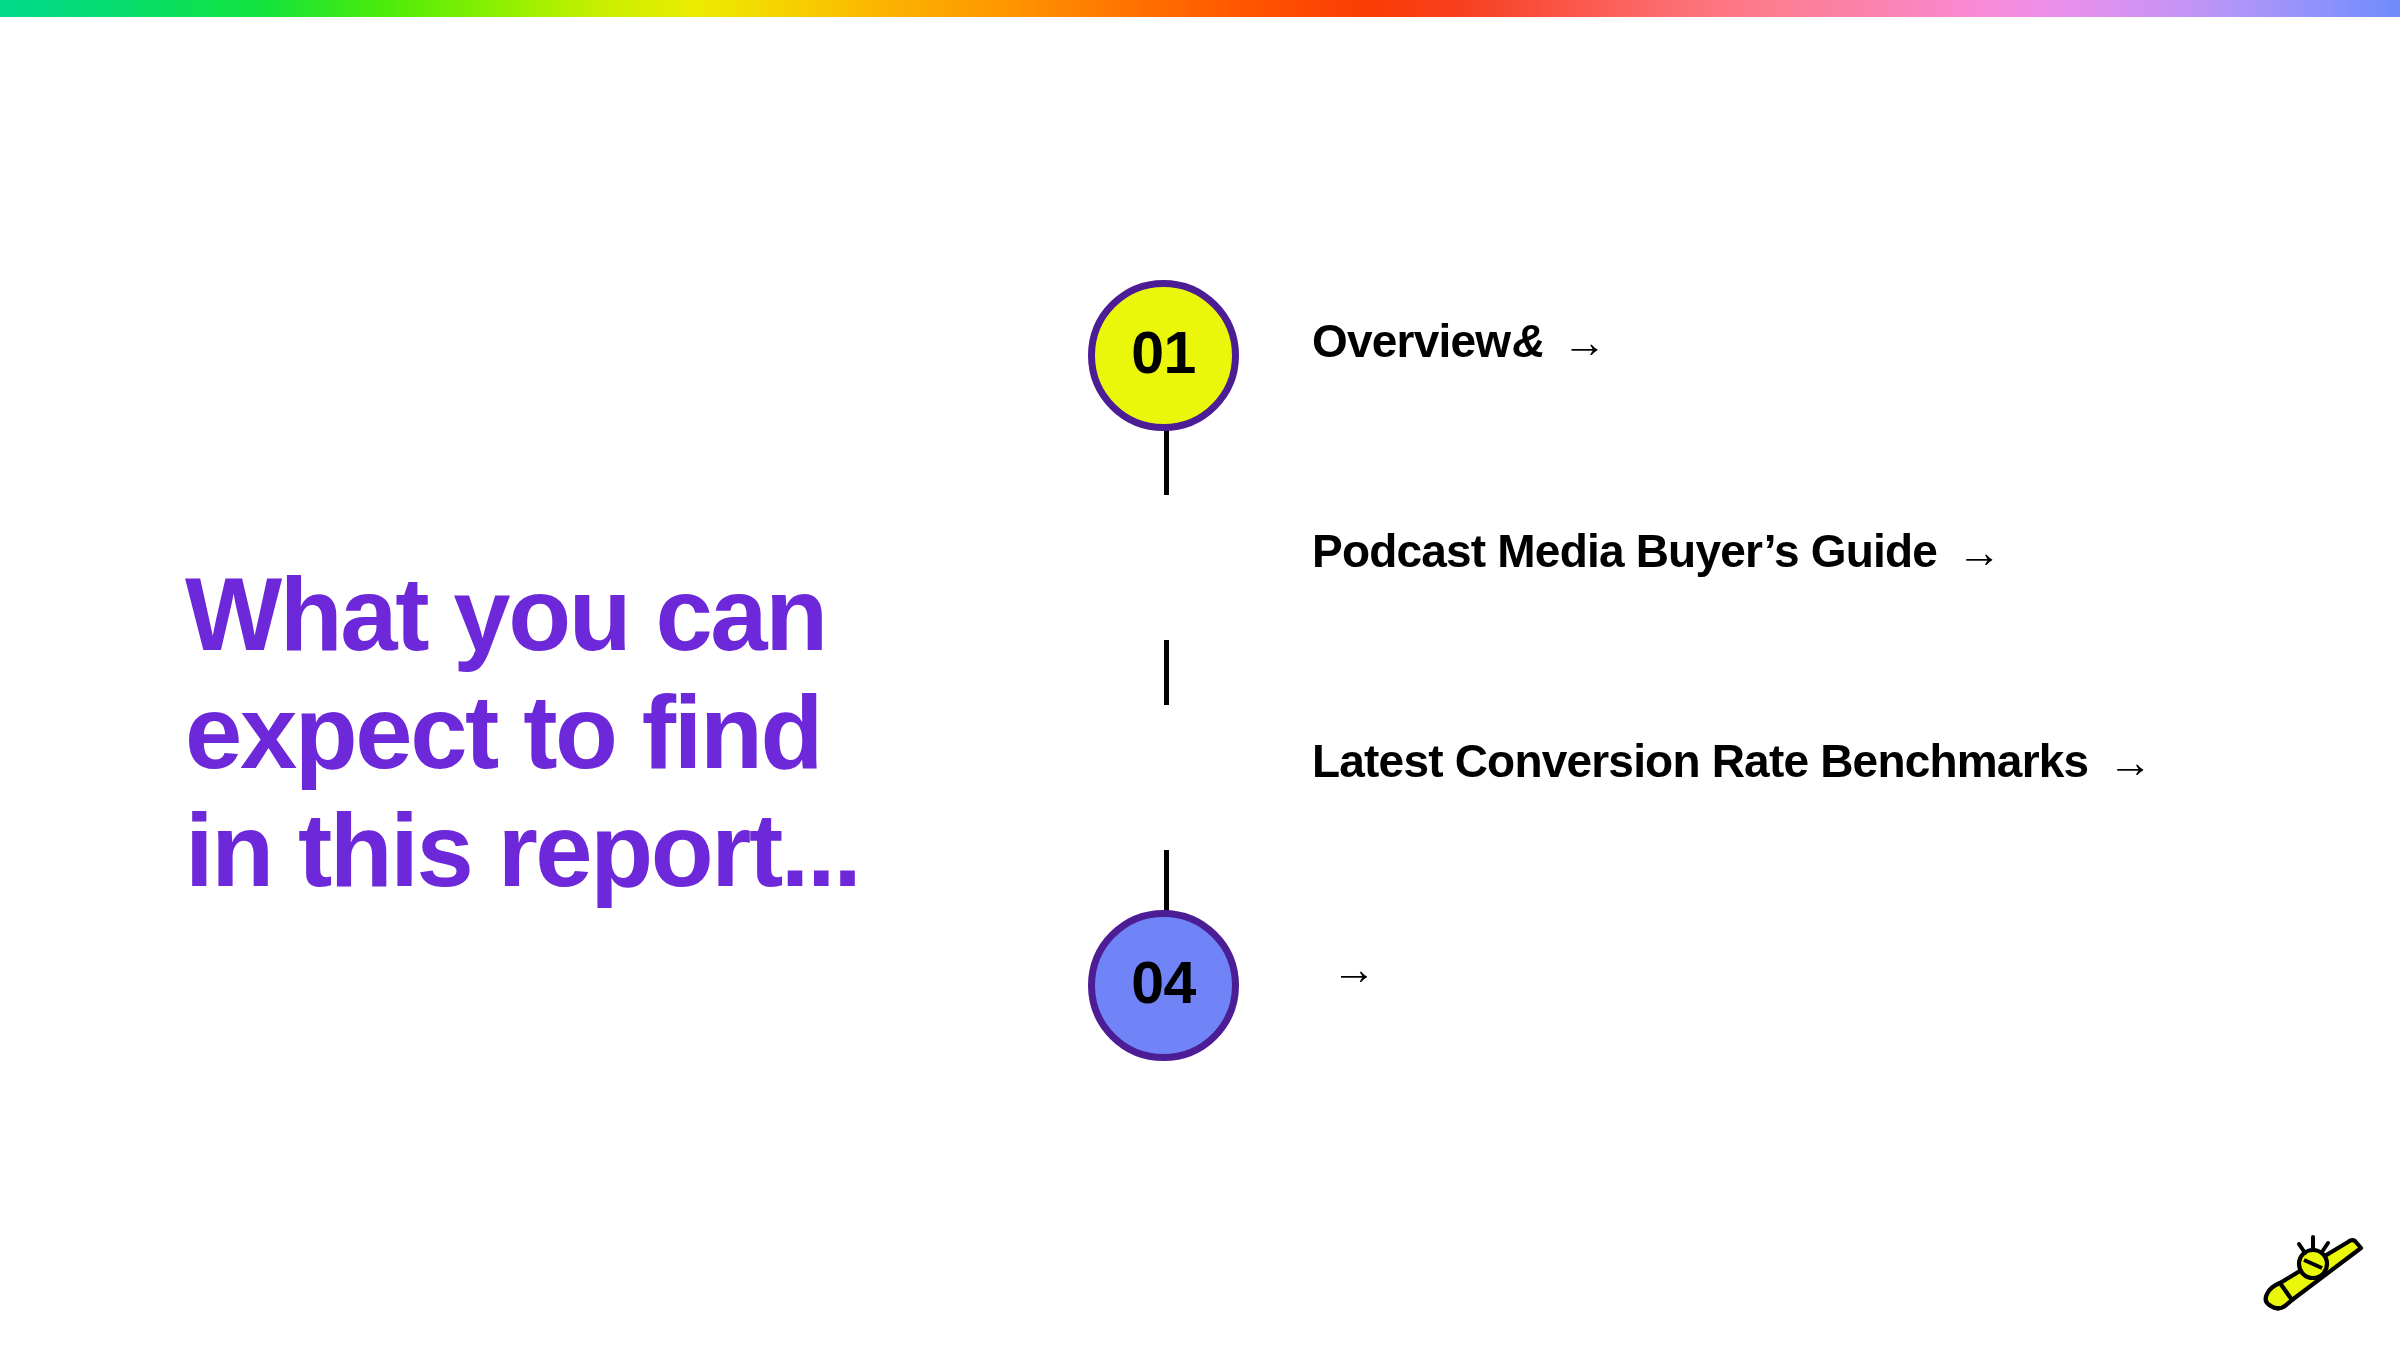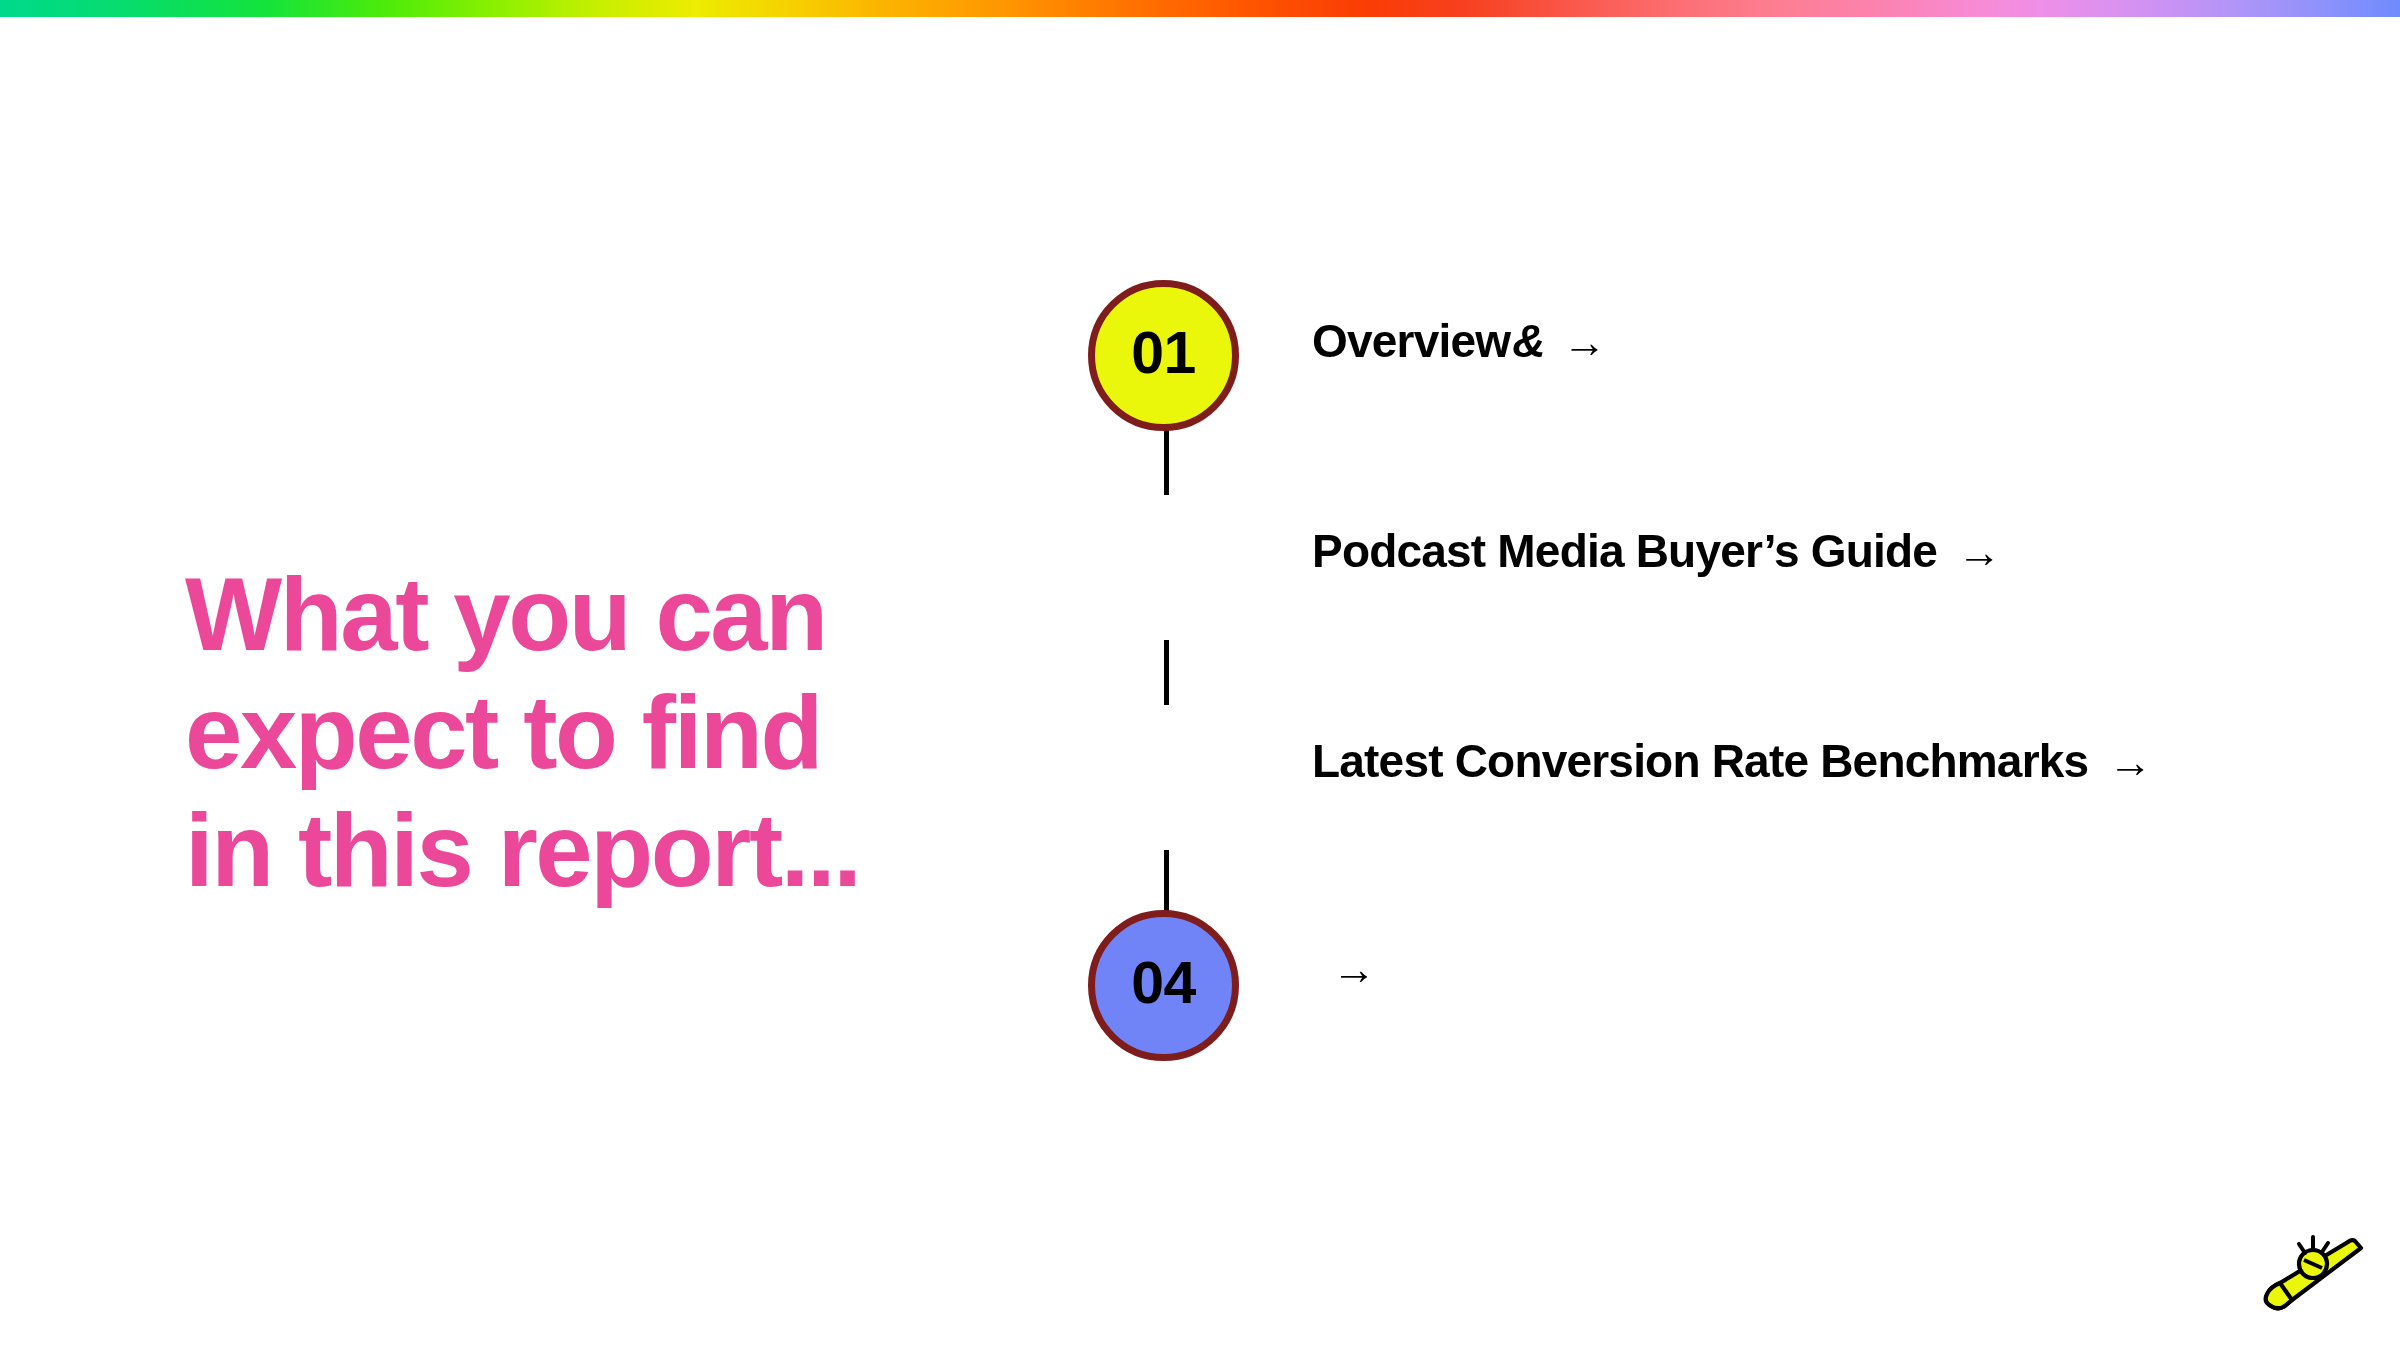--- a/index.html
+++ b/index.html
@@ -65,21 +65,21 @@
   
   .headline {
     position: absolute;
     left: 185px;
     top: 470px;
     width: 840px;
     font-size: 103px;
     line-height: 118px;
     font-weight: 700;
     letter-spacing: -2.4px;
-    color: #ec4899;
+    color: #6d28d9;
     white-space: pre-line;
   }
 
   
   .steps {
     position: absolute;
     left: 1088px;
     top: 263px;
     width: 1250px;
   }
@@ -101,21 +101,21 @@
     z-index: 1;
   }
   .step-row:last-child .connector { display: none; }
 
   .bubble {
     position: absolute;
     left: 0;
     top: 0;
     width: 137px;
     height: 137px;
-    border: 7px solid #7f1d1d;
+    border: 7px solid #4c1d95;
     border-radius: 50%;
     box-sizing: content-box;
     display: flex;
     align-items: center;
     justify-content: center;
     z-index: 2;
   }
   .bubble-num {
     font-size: 59px;
     font-weight: 700;

